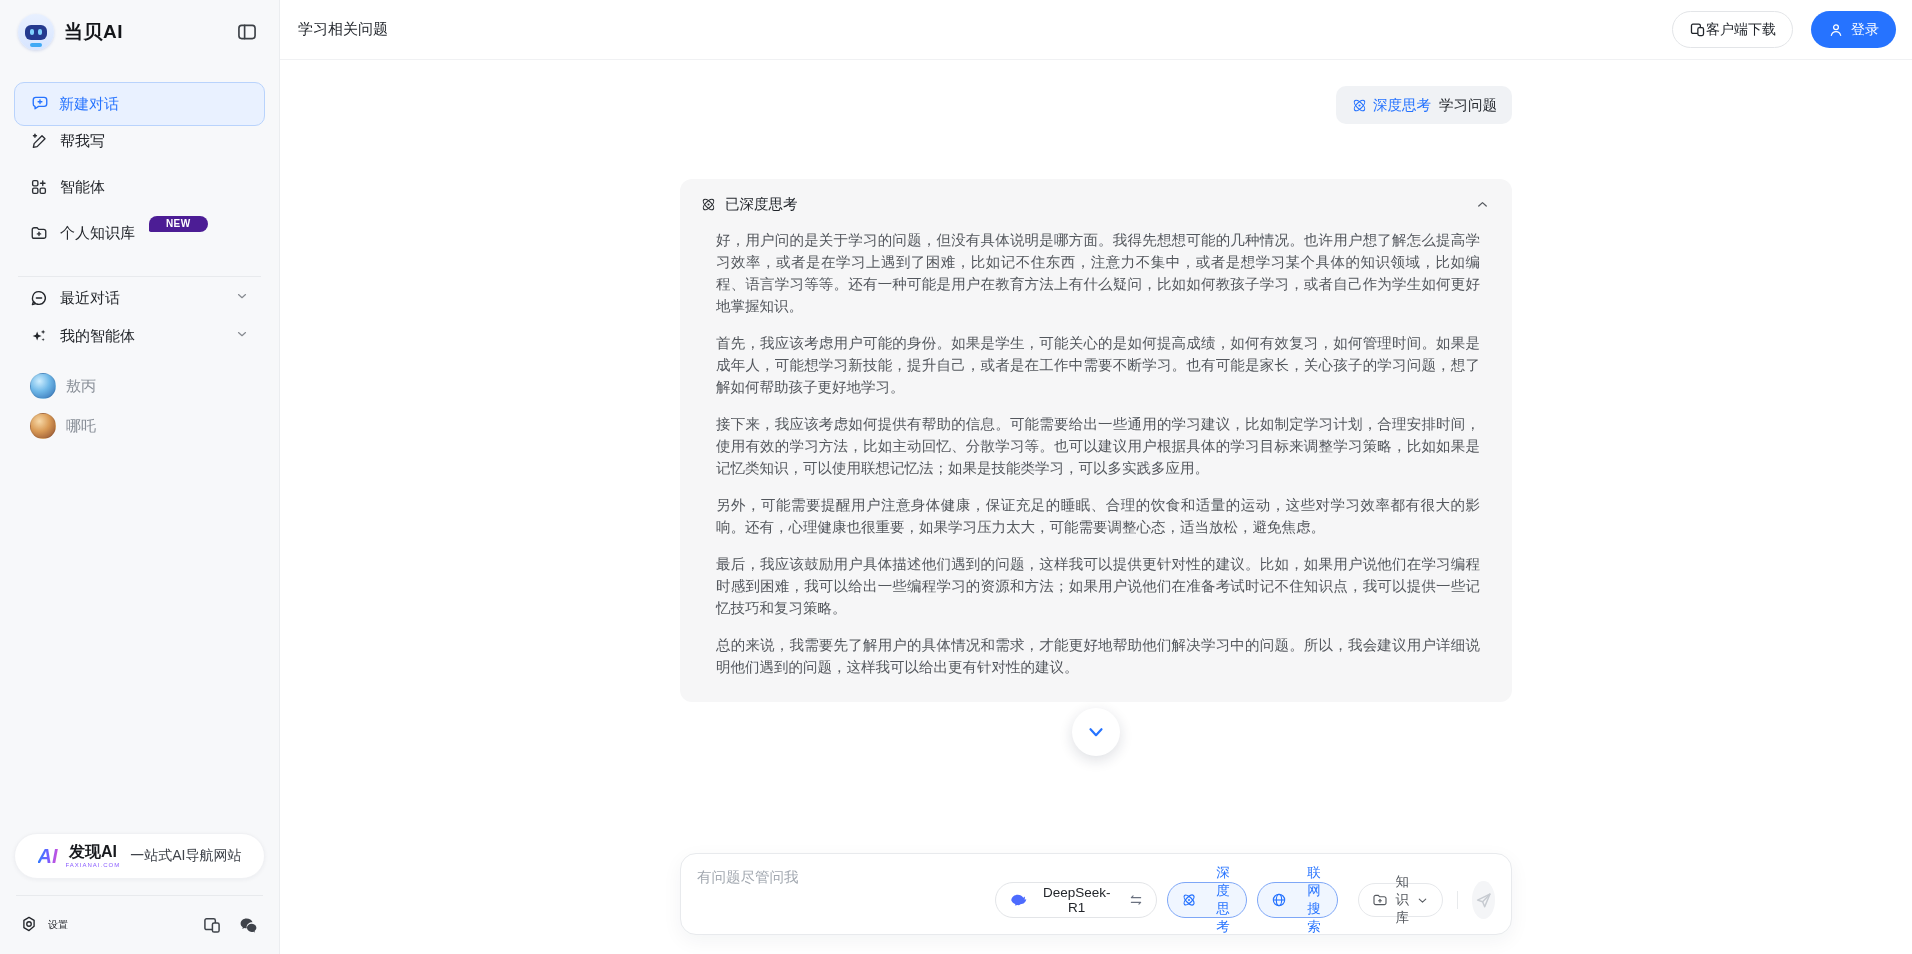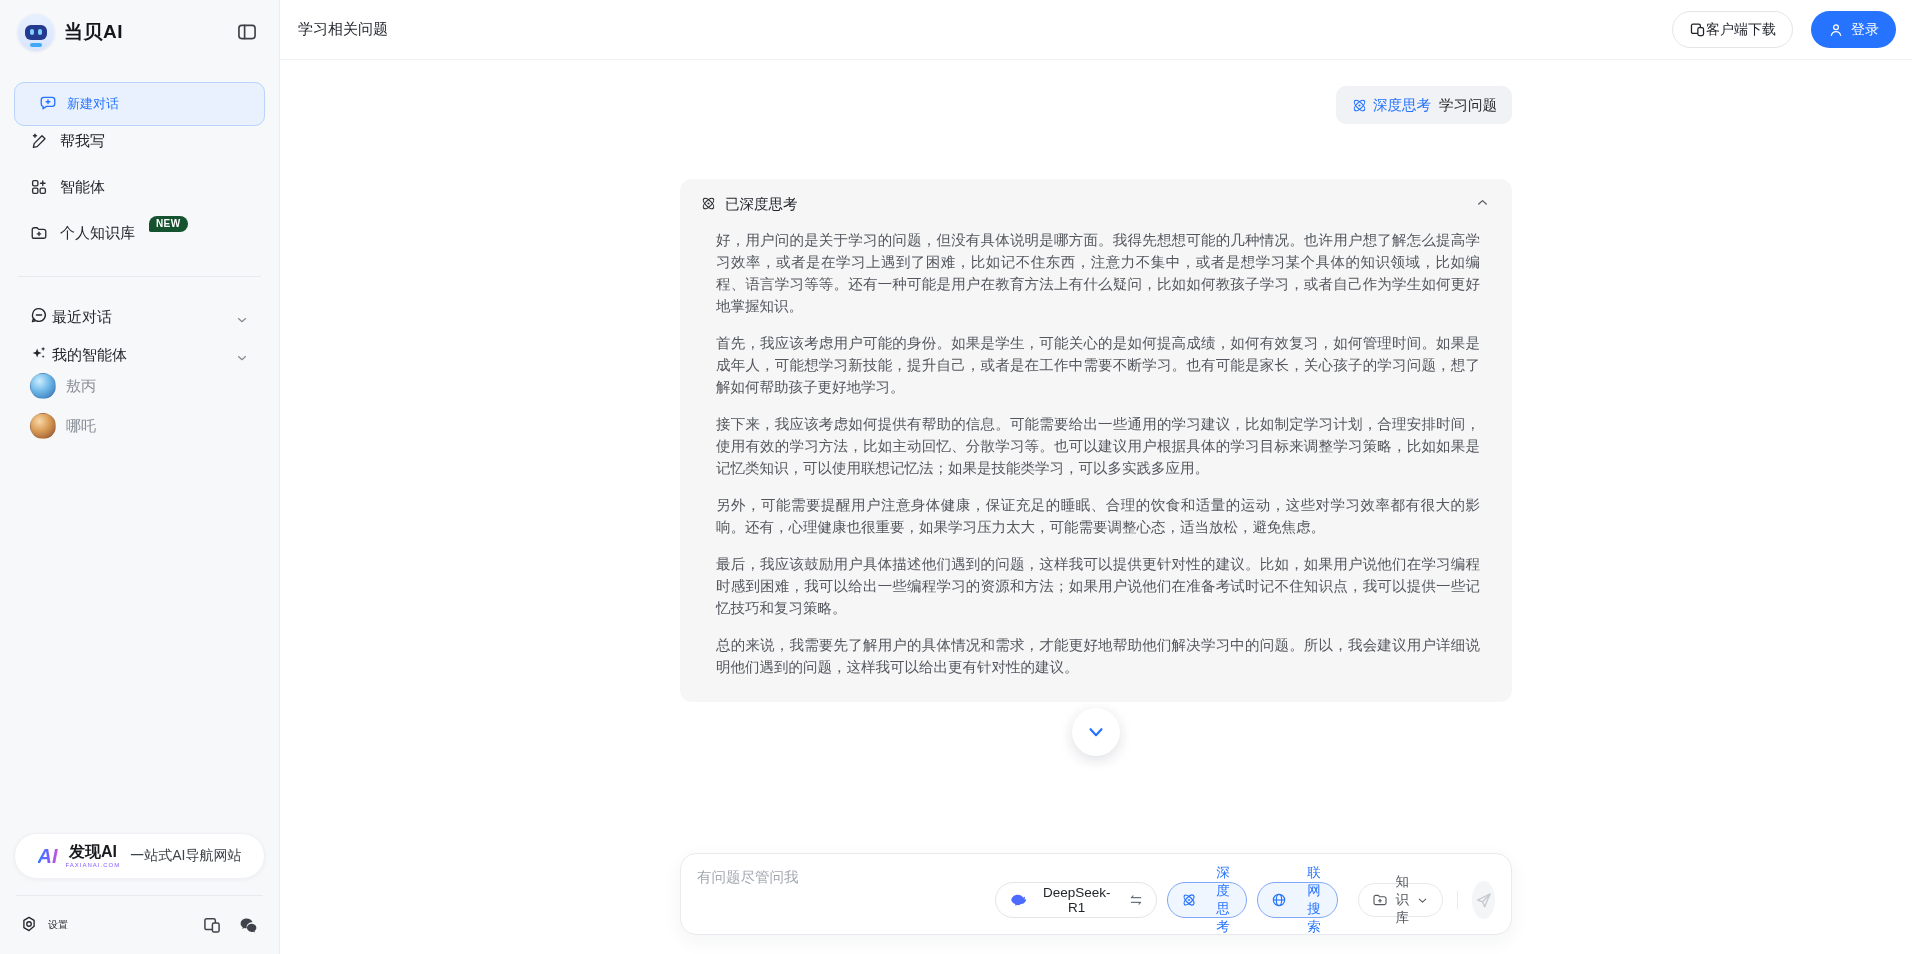--- a/index.html
+++ b/index.html
@@ -28,37 +28,37 @@
   .logo-eye { width:4px; height:6px; border-radius:2px; background:#7fd2ff; }
   .logo-chin { position:absolute; bottom:3px; left:50%; transform:translateX(-50%);
     width:12px; height:4px; border-radius:2px; background:#3fa9f5; }
   .logo-text { font-size:19px; font-weight:bold; margin-left:10px; letter-spacing:.5px; color:#14161a; }
   .collapse-btn { margin-left:auto; width:28px; height:28px; border:none; background:transparent;
     display:flex; align-items:center; justify-content:center; cursor:pointer; color:#3c4046; }
 
   .new-chat-btn {
     margin-top:18px; height:44px; border-radius:10px; cursor:pointer;
     background:#e9f1ff; border:1px solid #b9d3fc; color:#2673ff;
-    display:flex; align-items:center; padding:0 24px; gap:10px;
-    font-size:13px; font-weight:500; font-family:inherit;
+    display:flex; align-items:center; padding:0 16px; gap:10px;
+    font-size:15px; font-weight:500; font-family:inherit;
   }
   .side-item {
     height:40px; margin-top:6px; border-radius:10px; cursor:pointer;
     display:flex; align-items:flex-start; padding:0 16px; gap:12px;
     font-size:15px; color:#23262b; position:relative;
   }
   .side-item .ic { color:#2b2e33; display:flex; }
   .badge-new {
-    background:#14532d; color:#fff; font-size:10px; font-weight:bold;
-    padding:2px 7px 3px; border-radius:9px 9px 9px 2px;
+    background:#4c1d95; color:#fff; font-size:10px; font-weight:bold;
+    padding:2px 17px 3px; border-radius:9px 9px 9px 2px;
     transform:translateY(-8px); margin-left:2px; letter-spacing:.4px;
   }
   .side-divider { height:1px; background:#e8eaed; margin:12px 4px; }
   .section-row {
-    height:38px; display:flex; align-items:flex-end; padding:0 16px; gap:4px;
+    height:38px; display:flex; align-items:flex-start; padding:0 16px; gap:12px;
     font-size:15px; color:#23262b; cursor:pointer; border-radius:10px;
   }
   .section-row .chev { margin-left:auto; color:#85898f; display:flex; }
   .agent-row {
     height:38px; display:flex; align-items:center; padding:0 16px; gap:10px;
     font-size:15px; color:#878d96; cursor:pointer; border-radius:10px; margin-top:2px;
   }
   .avatar { width:26px; height:26px; border-radius:50%; border:1px solid rgba(0,0,0,.06); }
   .avatar.aobing { background:radial-gradient(circle at 35% 30%,#cfeeff 0%,#6fb8e8 45%,#2f6bb0 100%); }
   .avatar.nezha  { background:radial-gradient(circle at 35% 30%,#f7d9a8 0%,#d99a55 45%,#8a4a2c 100%); }
@@ -110,21 +110,21 @@
     background:#f0f2f5; border-radius:10px; height:38px;
     display:flex; align-items:center; gap:8px; padding:0 15px; font-size:14.5px;
   }
   .user-bubble .mode { color:#2673ff; display:flex; align-items:center; gap:5px; }
   .user-bubble .msg { color:#1f2329; }
 
   .think-panel {
     margin-top:55px; background:#f6f6f7; border-radius:12px;
     padding:16px 22px 24px 20px;
   }
-  .think-head { display:flex; align-items:flex-start; gap:8px; font-size:14.5px; color:#1f2329; }
+  .think-head { display:flex; align-items:center; gap:8px; font-size:14.5px; color:#1f2329; }
   .think-head .chev { margin-left:auto; color:#55595f; cursor:pointer; display:flex; }
   .think-body { margin:0 10px 0 16px; }
   .think-body p { font-size:14.5px; line-height:22px; color:#53575d; margin-top:15px; text-align:justify; }
 
   .scroll-down-btn {
     position:absolute; left:50%; transform:translateX(-50%); top:648px;
     width:48px; height:48px; border-radius:50%; border:none; background:#fff;
     box-shadow:0 4px 14px rgba(20,30,60,.14); cursor:pointer;
     display:flex; align-items:center; justify-content:center; color:#2673ff;
   }

